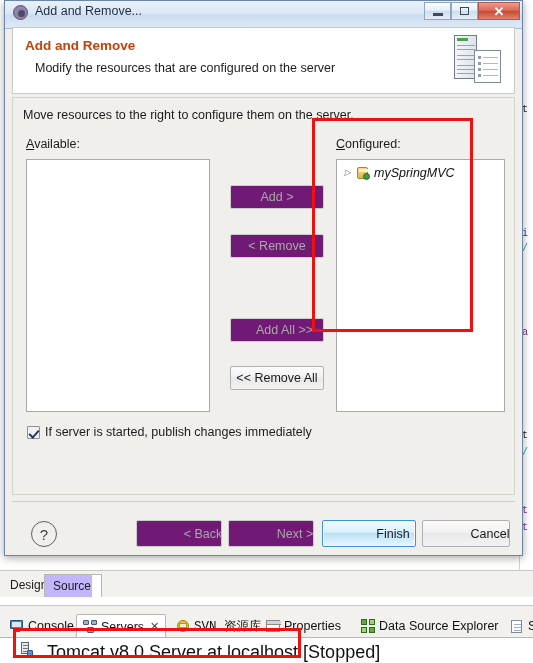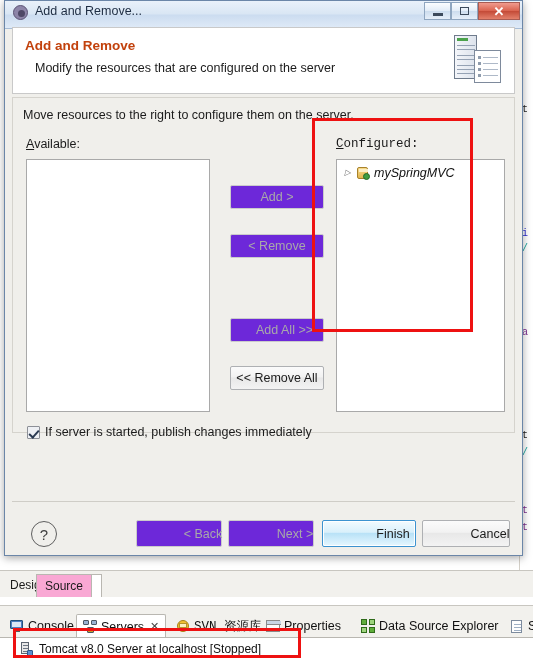--- a/index.html
+++ b/index.html
@@ -58,22 +58,22 @@
     position: absolute;
     top: 3px;
     height: 23px;
     padding: 3px 8px 0 8px;
     font-size: 12px;
     color: #1a1a1a;
     line-height: 17px;
   }
   .dsn-tab.inactive { left: 2px; background: transparent; }
   .dsn-tab.active {
-    left: 36px;
-    background: #f9a8d4;
+    left: 44px;
+    background: #c4b5fd;
     border: 1px solid #b9b7b1;
     border-bottom: none;
   }
   .dsn-tab-filler {
     position: absolute;
     left: 92px; top: 3px; width: 10px; height: 23px;
     background: #ffffff;
     border: 1px solid #b9b7b1;
     border-left: none;
     border-bottom: none;
@@ -120,22 +120,22 @@
 
   
   .servers-content {
     position: absolute;
     left: 0; top: 32px; width: 533px; height: 31px;
     background: #ffffff;
   }
   .server-row {
     position: absolute;
     left: 20px; top: 4px;
-    display: flex; align-items: center; gap: 6px;
-    font-size: 12px; color: #111;
+    display: flex; gap: 14px;
+    font-size: 18px; color: #111;
     white-space: nowrap;
   }
 
   
   .ico { display:inline-block; position:relative; flex:none; }
 
   .ico-console { width:14px; height:12px; }
   .ico-console .scr { position:absolute; left:0; top:0; width:13px; height:9px;
      background:#4f7fbf; border:1px solid #23527c; border-radius:1px; }
   .ico-console .scr:after { content:''; position:absolute; left:1px; top:1px;
@@ -259,21 +259,21 @@
   .bi-tower .ln { position:absolute; left:2px; width:18px; height:1px; background:#95a2b4; }
   .bi-doc {
     position:absolute; left:24px; top:17px; width:27px; height:33px;
     background:#ffffff; border:1px solid #7e8a9c;
   }
   .bi-doc .dl { position:absolute; left:3px; width:20px; height:1px; background:#aeb9c8; }
   .bi-doc .db { position:absolute; left:3px; width:3px; height:3px; background:#8f9cad; }
 
   
   .body-panel {
-    position:absolute; left:7px; top:96px; width:503px; height:336px;
+    position:absolute; left:7px; top:96px; width:503px; height:398px;
     background:#f0efeb; border:1px solid #d5d3cd;
   }
   .hint {
     position:absolute; left:10px; top:10px;
     font-size:12.5px; color:#1b1b1b;
   }
   .lbl {
     position:absolute; font-size:12.5px; color:#1b1b1b;
   }
   .lbl u { text-decoration: underline; }
@@ -317,21 +317,21 @@
     border:1px solid #aeb0b3;
     background: linear-gradient(to bottom,#fbfbfb 0%, #f2f2f2 45%, #e8e8e8 50%, #f3f3f3 100%);
     font-size:12.5px;
     color:#1b1b1b;
     display:flex; align-items:center; justify-content:center;
     border-radius:2px;
     white-space:nowrap;
   }
   .btn.disabled {
     color:#a9a9a9;
-    background:#6d28d9;
+    background:#701a75;
     border:1px solid #cbcbcb;
   }
   .btn.mid { left:217px; width:94px; height:24px; }
 
   
   .chk-row {
     position:absolute; left:14px; top:327px;
     display:flex; align-items:center; gap:5px;
     font-size:12.5px; color:#1b1b1b; white-space:nowrap;
   }
@@ -514,21 +514,21 @@
             <i class="dl" style="top:24px; left:8px; width:15px;"></i>
         </div>
       </div>
     </div>
 
     <div class="body-panel">
 
       <div class="hint">Move resources to the right to configure them on the server.</div>
 
       <div class="lbl" style="left:13px; top:39px;"><u>A</u><span title="Available:">vailable:</span></div>
-      <div class="lbl" style="left:323px; top:39px;font-family:Liberation Mono, monospace;"><u>C</u>onfigured:</div>
+      <div class="lbl" style="left:323px; top:39px;"><u>C</u>onfigured:</div>
 
       <div class="listbox available"></div>
 
       <div class="listbox configured">
         <div class="tree-item">
           <span class="tw-arrow">▷</span>
           <span class="proj-ico">
               <i class="box"></i>
               <i class="dot"></i>
             </span>

